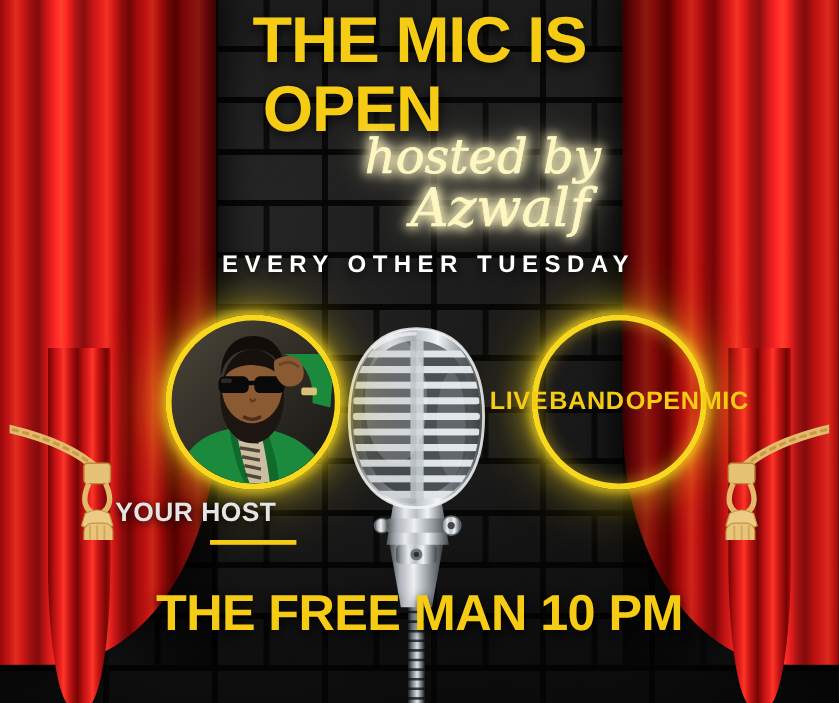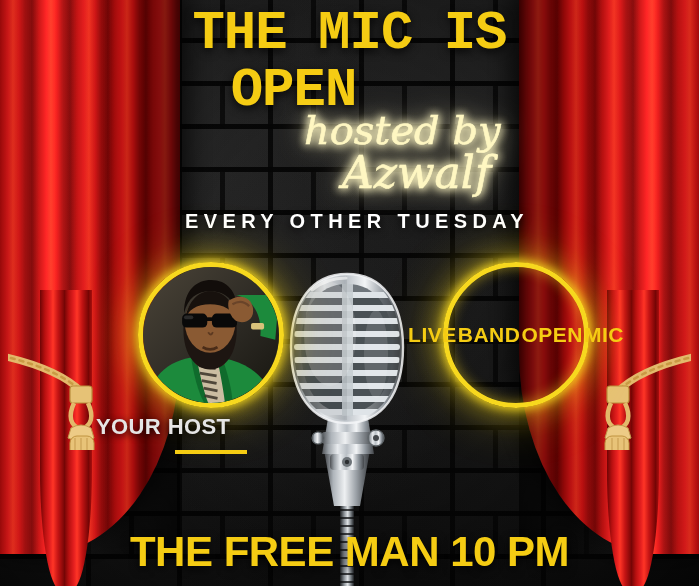--- a/index.html
+++ b/index.html
@@ -121,21 +121,20 @@
   
   .tieback{ position:absolute; width:120px; height:120px; }
   .tieback.left{ left:8px; top:330px; }
   .tieback.right{ right:8px; top:330px; }
 
   
   .headline{
     position:absolute; left:0; right:0; top:8px;
     text-align:center;
     z-index:6;
-    font-family:Liberation Mono, monospace;
   }
   .headline .l1, .headline .l2{
     display:block;
     color:#F5CC13;
     font-weight:bold;
     font-size:54px;
     line-height:.98;
     letter-spacing:-1px;
     text-shadow:0 3px 10px rgba(0,0,0,.85);
   }
@@ -233,21 +232,20 @@
   
   .banner{
     position:absolute; left:0; right:0; top:487px;
     text-align:center;
     color:#F5CC13;
     font-size:42px;
     font-weight:bold;
     letter-spacing:-.5px;
     z-index:8;
     text-shadow:0 3px 10px rgba(0,0,0,.9);
-    margin-top:41px;
   }
 </style>
 </head>
 <body>
 
 <div id="flyer">
 
   <div class="wall"></div>
   <div class="wall-vignette"></div>
 

